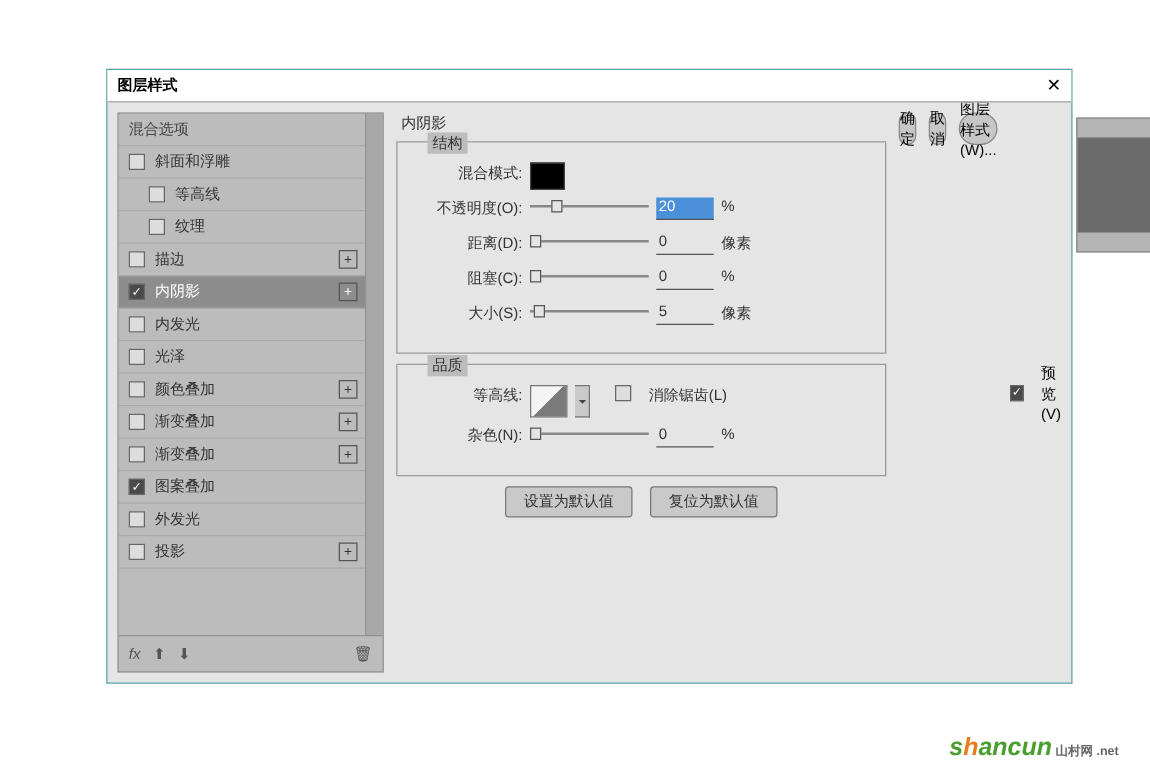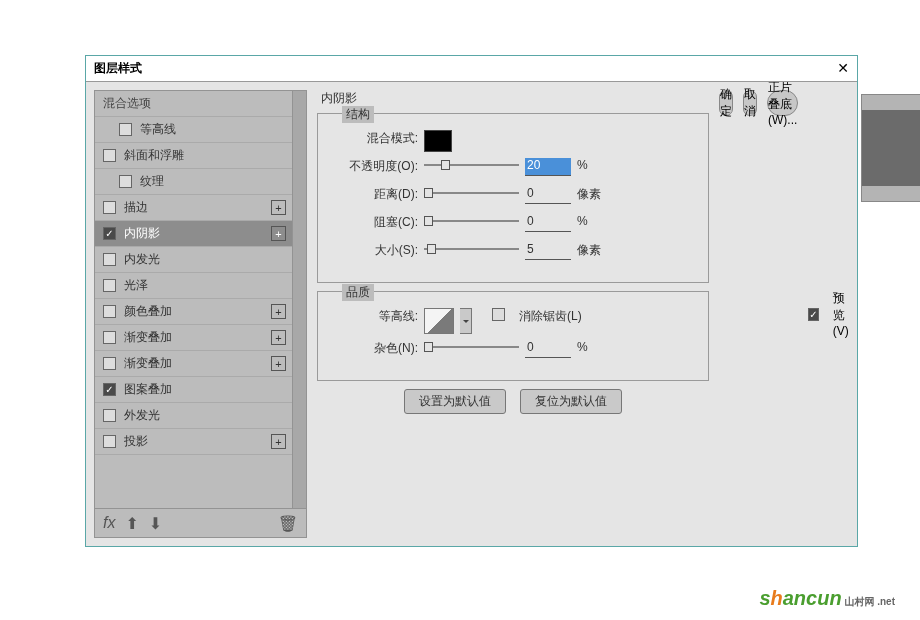--- a/index.html
+++ b/index.html
@@ -15,21 +15,21 @@
 .left-list { flex: 1; background: #bcbcbc; overflow: auto; }
 .row { display: flex; align-items: center; height: 26px; padding: 0 8px; font-size: 12px; color: #333; border-bottom: 1px solid #aaa; position: relative; }
 .row.indent { padding-left: 24px; }
 .row.header { color: #444; }
 .row.sel { background: #8d8d8d; color: #fff; }
 .cbx { width: 13px; height: 13px; border: 1px solid #666; background: #ddd; margin-right: 8px; display: inline-flex; align-items: center; justify-content: center; font-size: 10px; }
 .cbx.chk { background: #4a4a4a; color: #fff; }
 .plus { position: absolute; right: 6px; width: 15px; height: 15px; border: 1px solid #555; display: flex; align-items: center; justify-content: center; font-size: 11px; }
 .sb { width: 14px; background: #a8a8a8; border-left: 1px solid #939393; }
 .left-wrap { display: flex; flex: 1; border-bottom: 1px solid #939393; }
-.left-foot { height: 28px; display: flex; align-items: center; padding: 0 8px; gap: 10px; font-size: 16px; color: #555; }
+.left-foot { height: 28px; display: flex; align-items: center; padding: 0 8px; gap: 10px; font-size: 12px; color: #555; }
 .left-foot .trash { margin-left: auto; }
 
 
 .mid { flex: 1; font-size: 12px; color: #333; }
 .fieldset { border: 1px solid #9a9a9a; margin-bottom: 8px; padding: 10px 10px 12px 10px; position: relative; }
 .legend { position: absolute; top: -8px; left: 24px; background: #bcbcbc; padding: 0 4px; font-size: 12px; }
 .frow { display: flex; margin: 6px 0; gap: 6px; min-height: 22px; }
 .lab { width: 90px; text-align: right; }
 .select { width: 118px; height: 22px; border: 1px solid #7a7a7a; background: #d9d9d9; display: flex; align-items: center; padding: 0 6px; font-size: 12px; position: relative; }
 .select::after { content: ""; position: absolute; right: 6px; top: 9px; border: 4px solid transparent; border-top-color: #555; }
@@ -69,27 +69,27 @@
   </div>
   <div class="content">
 
     <div class="left">
       <div class="left-wrap">
         <div class="left-list">
           <div class="row header">
               <span>混合选项</span>
             </div>
           <div id="style-rows">
+              <div class="row">
+                <span class="cbx"></span>
+                <span>斜面和浮雕</span>
+              </div>
               <div class="row indent">
                 <span class="cbx"></span>
                 <span>等高线</span>
-              </div>
-              <div class="row">
-                <span class="cbx"></span>
-                <span>斜面和浮雕</span>
               </div>
               <div class="row indent">
                 <span class="cbx"></span>
                 <span>纹理</span>
               </div>
               <div class="row">
                 <span class="cbx"></span>
                 <span>描边</span>
                 <span class="plus">+</span>
               </div>
@@ -209,21 +209,21 @@
       </div>
       <div class="btns">
         <div class="btn2">设置为默认值</div>
         <div class="btn2">复位为默认值</div>
       </div>
     </div>
 
     <div class="right">
       <div class="rbtn">确定</div>
       <div class="rbtn">取消</div>
-      <div class="rbtn">正片叠底(W)...</div>
+      <div class="rbtn">图层样式(W)...</div>
       <div class="pv">
         <span class="cbx chk">✓</span>
         <span>预览(V)</span>
       </div>
       <div class="pvbox">
           <div class="pvinner"></div>
         </div>
     </div>
   </div>
 </div>

